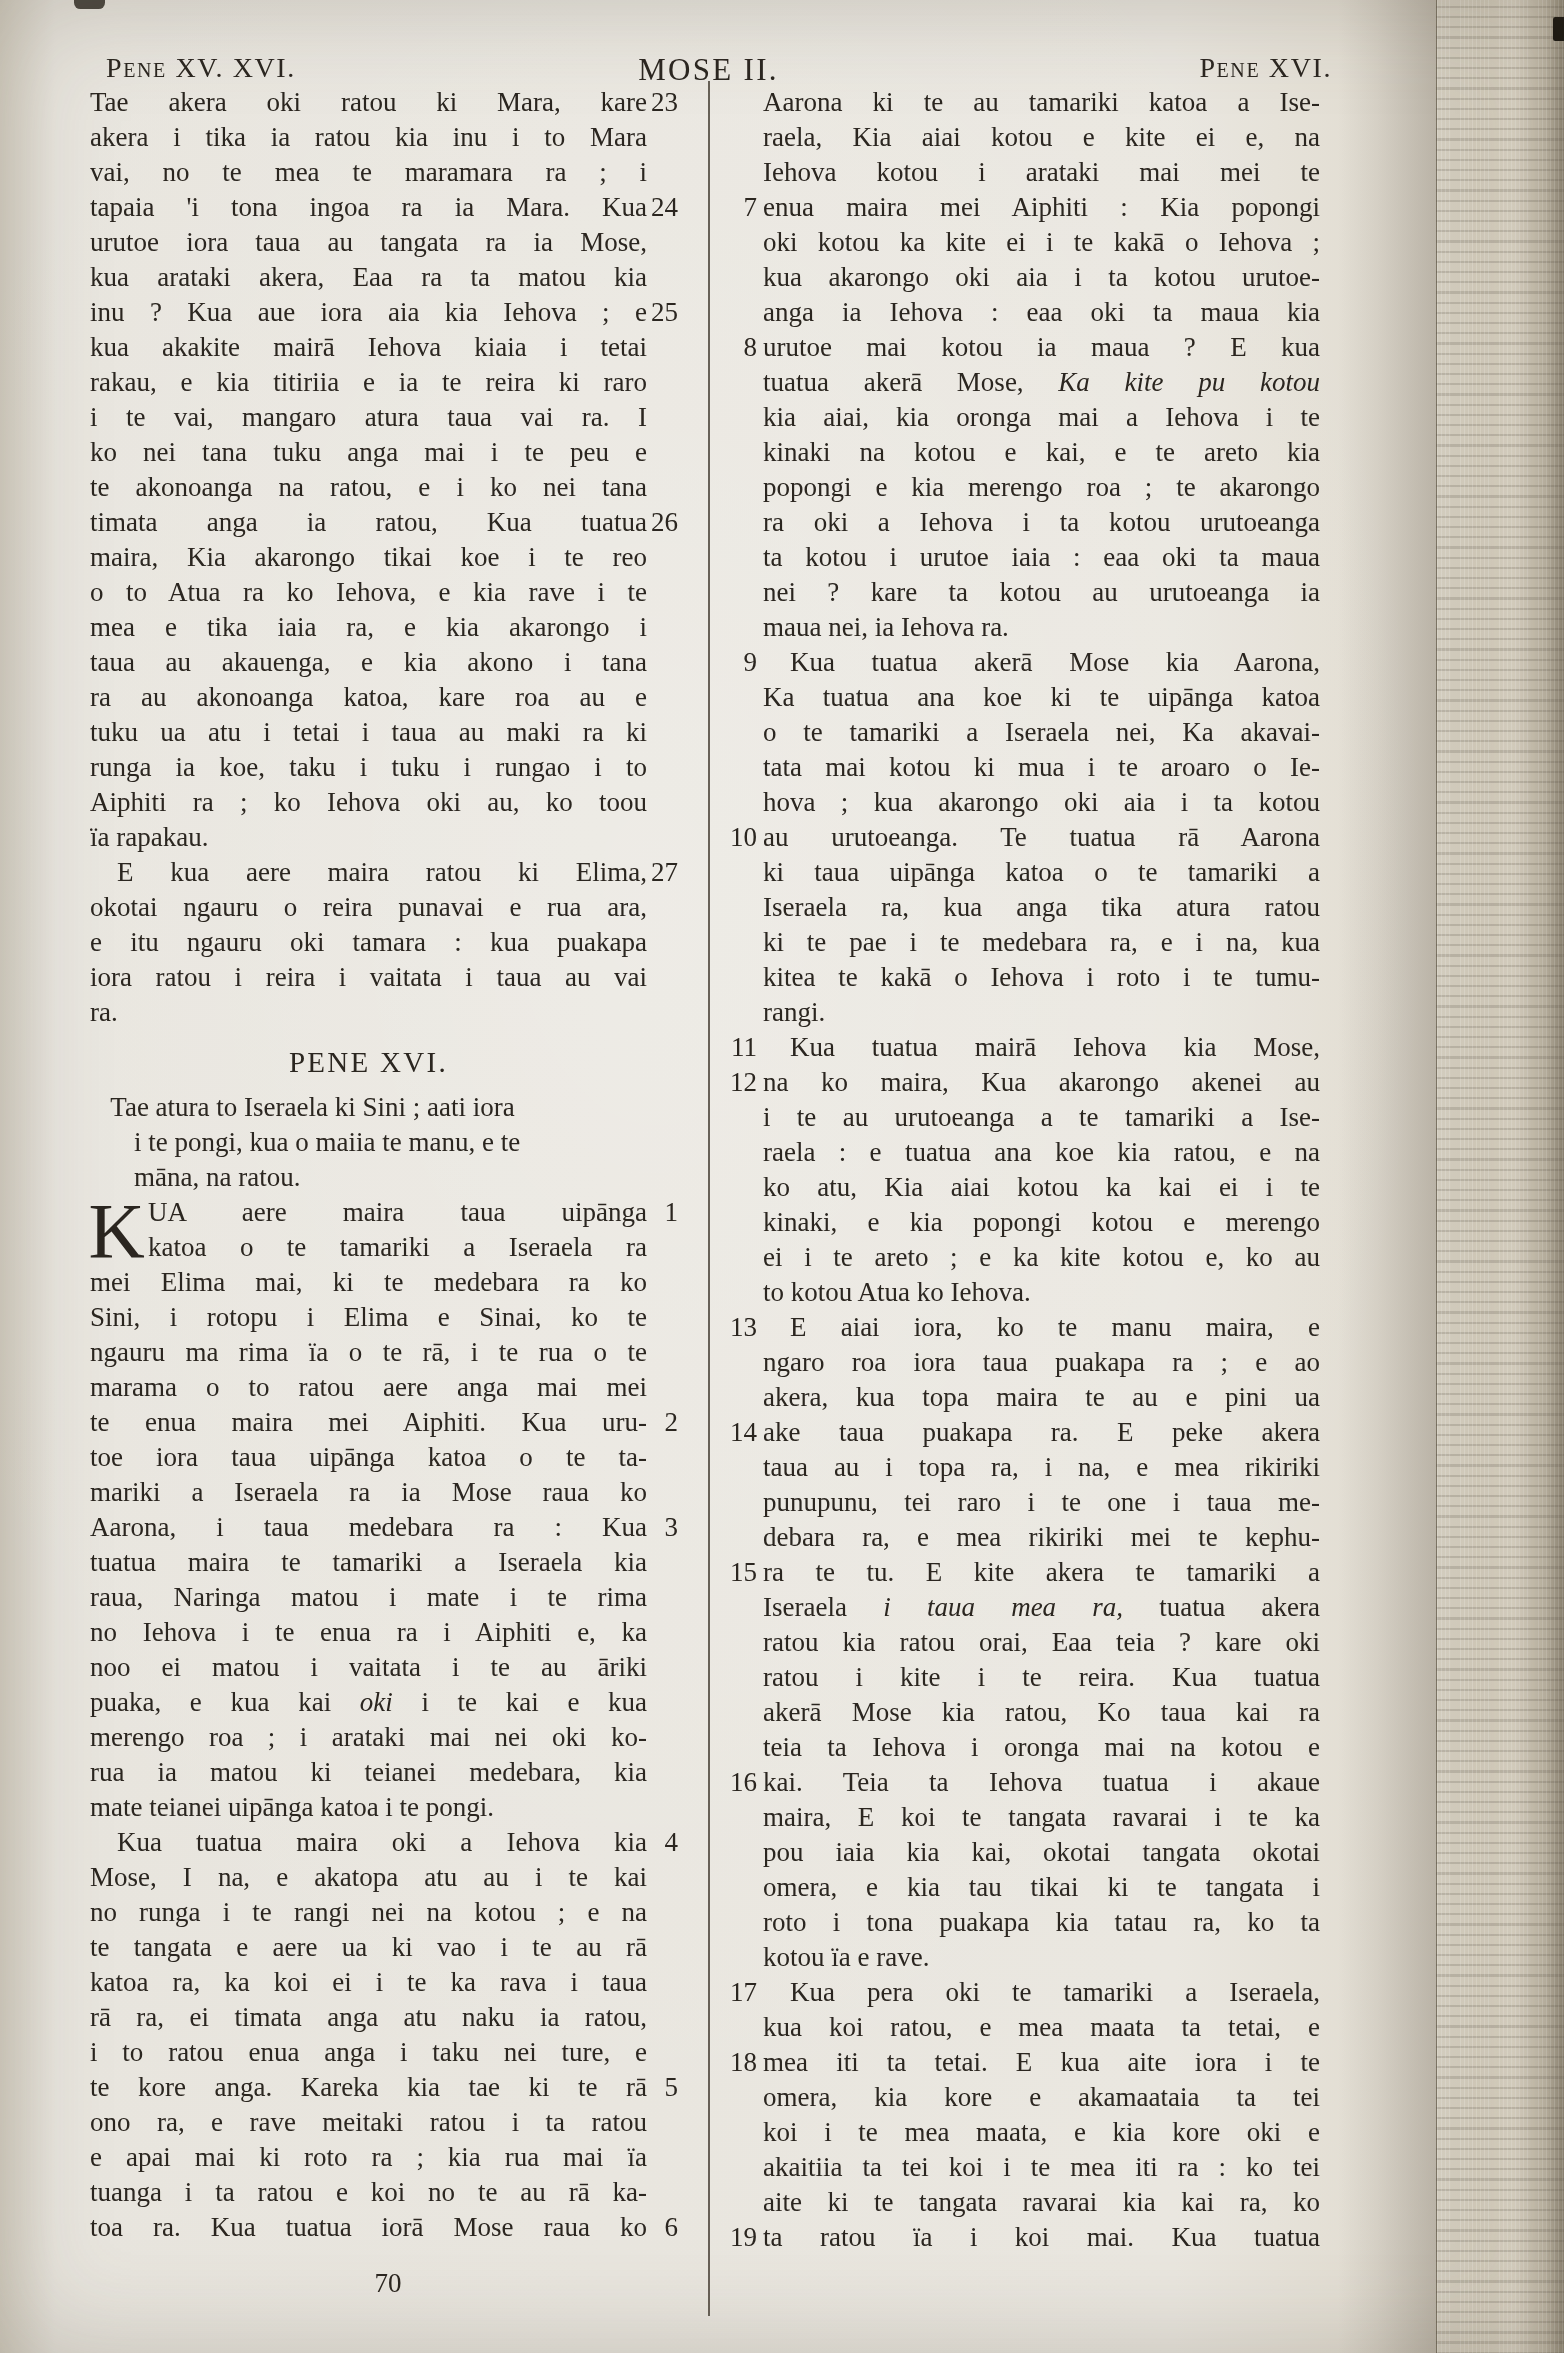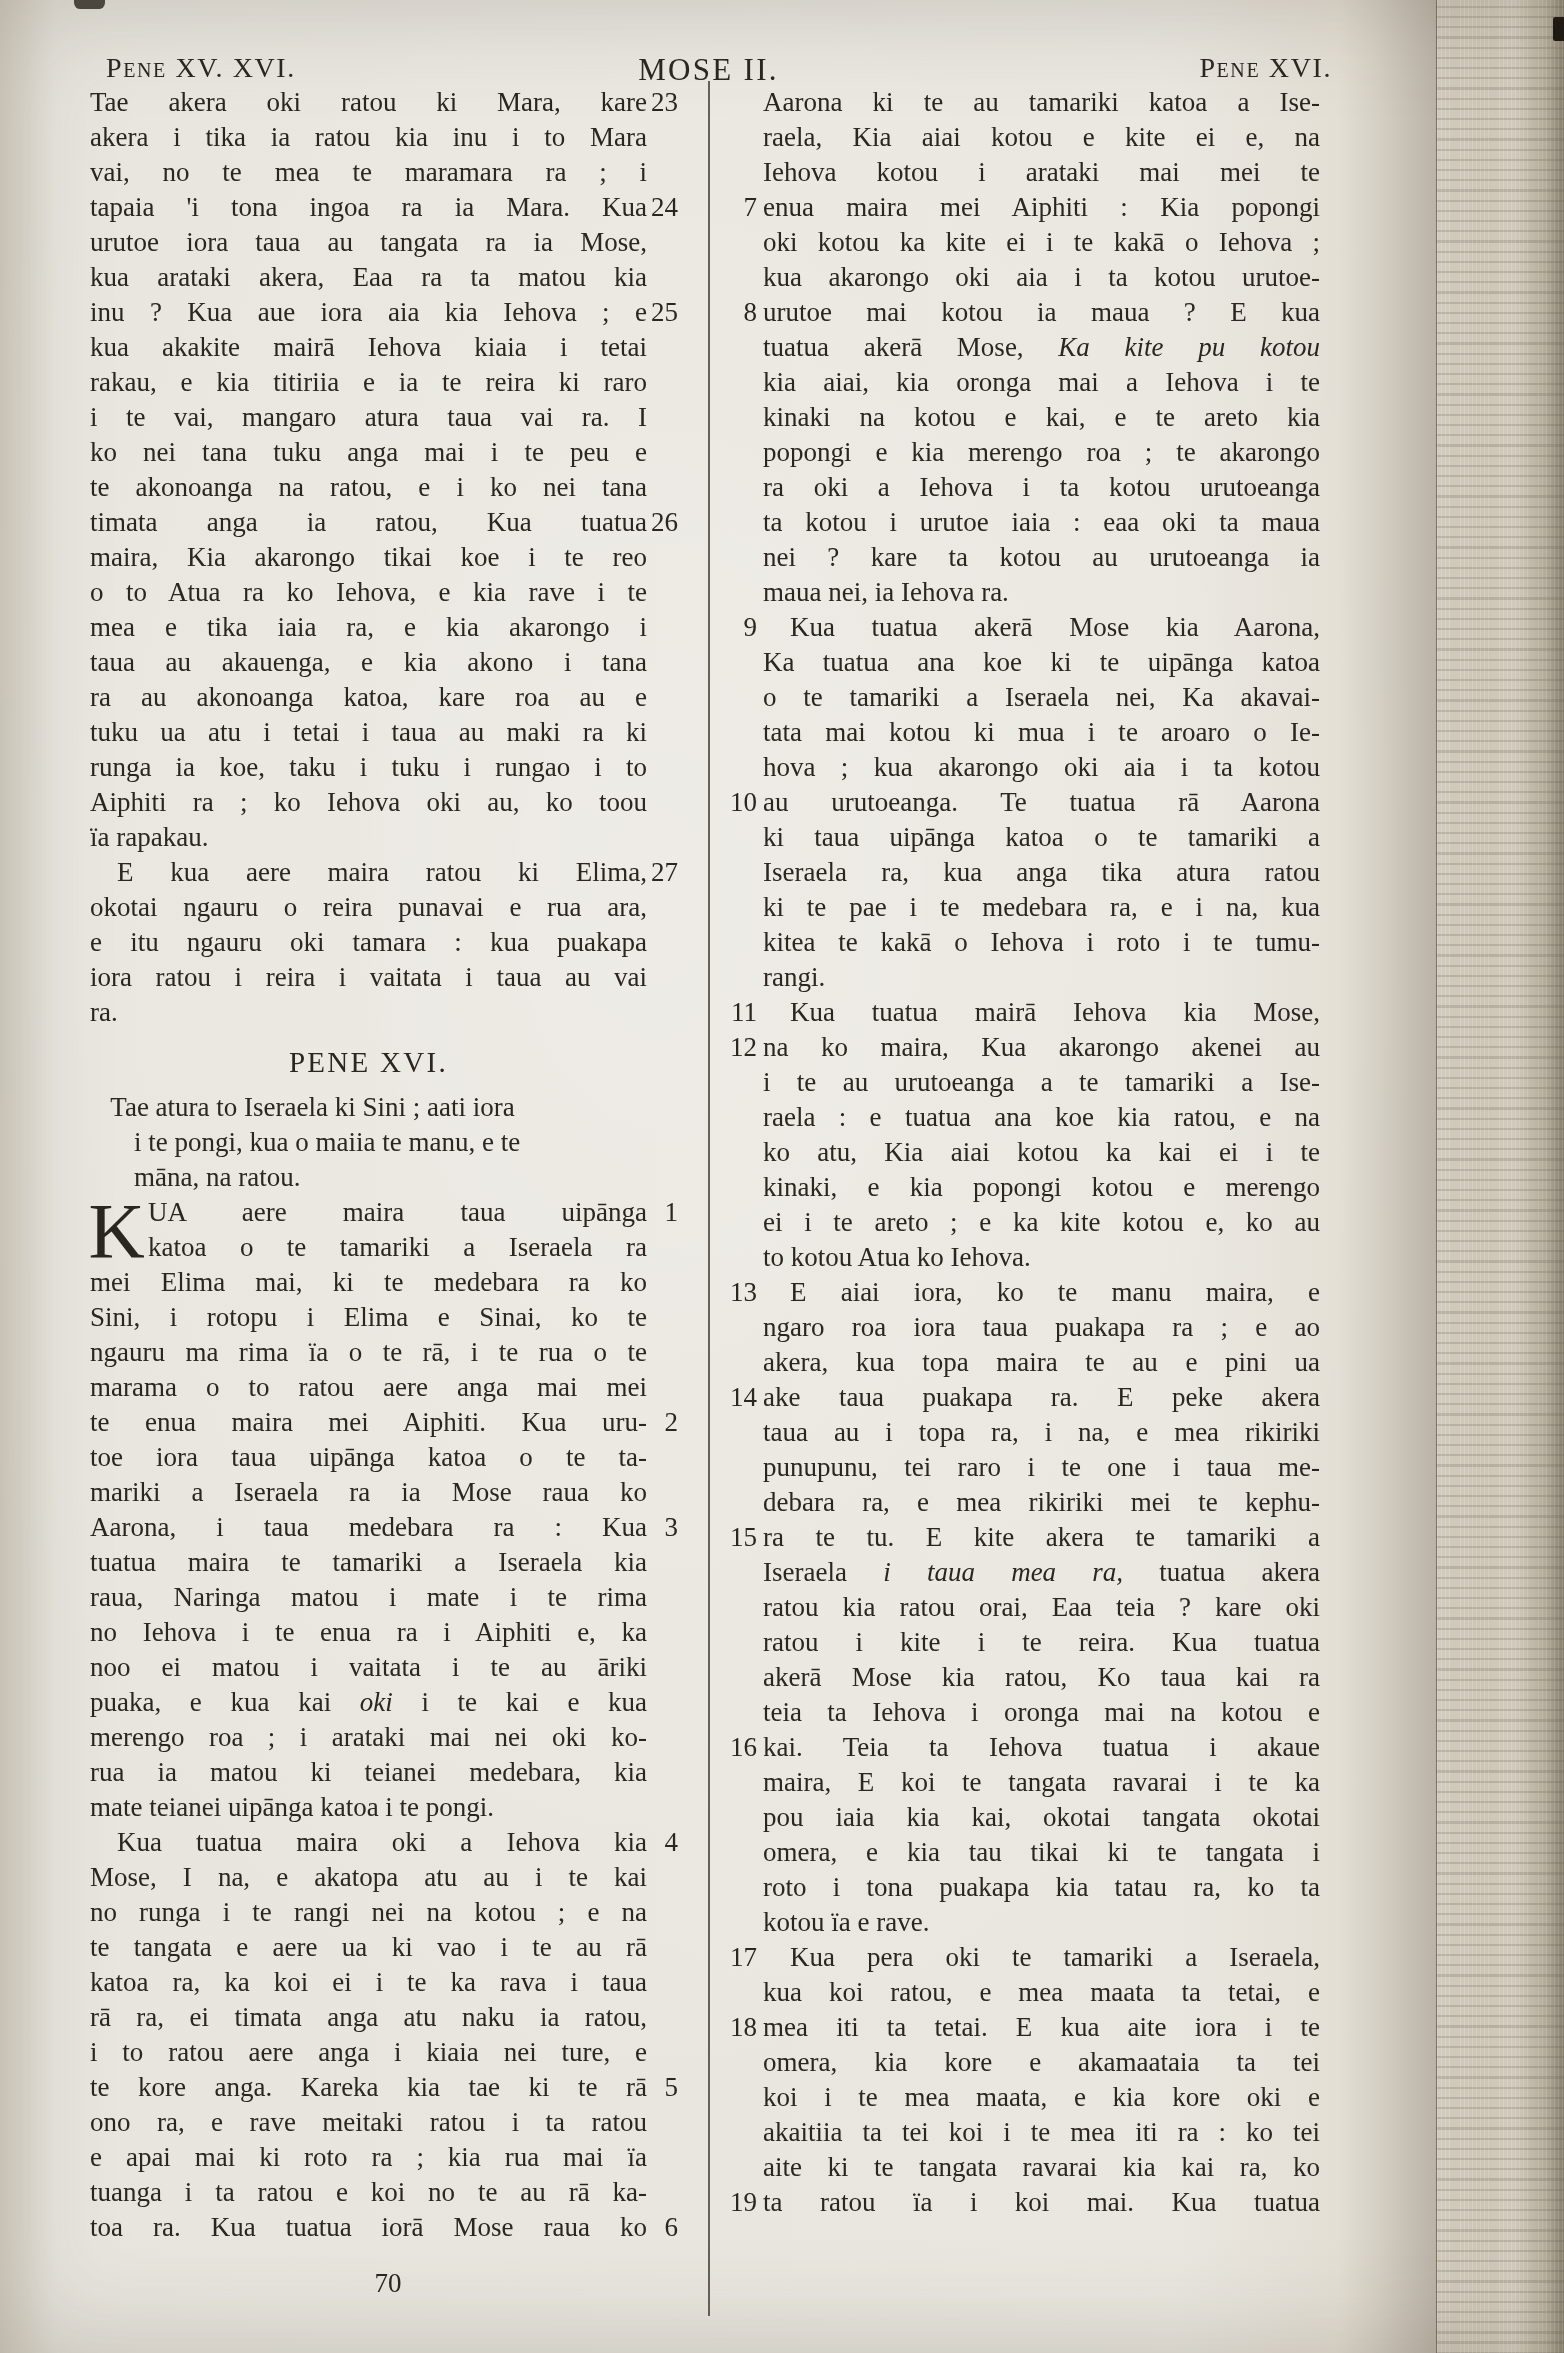--- a/index.html
+++ b/index.html
@@ -247,21 +247,21 @@
       <div class="line">
         <span class="ltext"><span>te tangata e aere ua ki vao i te au rā</span></span>
       </div>
       <div class="line">
         <span class="ltext"><span>katoa ra, ka koi ei i te ka rava i taua</span></span>
       </div>
       <div class="line">
         <span class="ltext"><span>rā ra, ei timata anga atu naku ia ratou,</span></span>
       </div>
       <div class="line">
-        <span class="ltext"><span>i to ratou aere anga i kiaia nei ture, e</span></span>
+        <span class="ltext"><span>i to ratou enua anga i taku nei ture, e</span></span>
       </div>
       <div class="line">
         <span class="verse">5</span>
         <span class="ltext"><span>te kore anga.  Kareka kia tae ki te rā</span></span>
       </div>
       <div class="line">
         <span class="ltext"><span>ono ra, e rave meitaki ratou i ta ratou</span></span>
       </div>
       <div class="line">
         <span class="ltext"><span>e apai mai ki roto ra ; kia rua mai ïa</span></span>
@@ -287,20 +287,23 @@
       </div>
       <div class="line">
         <span class="verse">7</span>
         <span class="ltext"><span>enua maira mei Aiphiti :  Kia popongi</span></span>
       </div>
       <div class="line">
         <span class="ltext"><span>oki kotou ka kite ei i te kakā o Iehova ;</span></span>
       </div>
       <div class="line">
         <span class="ltext"><span>kua akarongo oki aia i ta kotou urutoe-</span></span>
+      </div>
+      <div class="line">
+        <span class="ltext"><span>anga ia Iehova :  eaa oki ta maua kia</span></span>
       </div>
       <div class="line">
         <span class="verse">8</span>
         <span class="ltext"><span>urutoe mai kotou ia maua ?  E kua</span></span>
       </div>
       <div class="line">
         <span class="ltext"><span>tuatua akerā Mose, </span><i>Ka kite pu kotou</i></span>
       </div>
       <div class="line">
         <span class="ltext"><span>kia aiai, kia oronga mai a Iehova i te</span></span>

